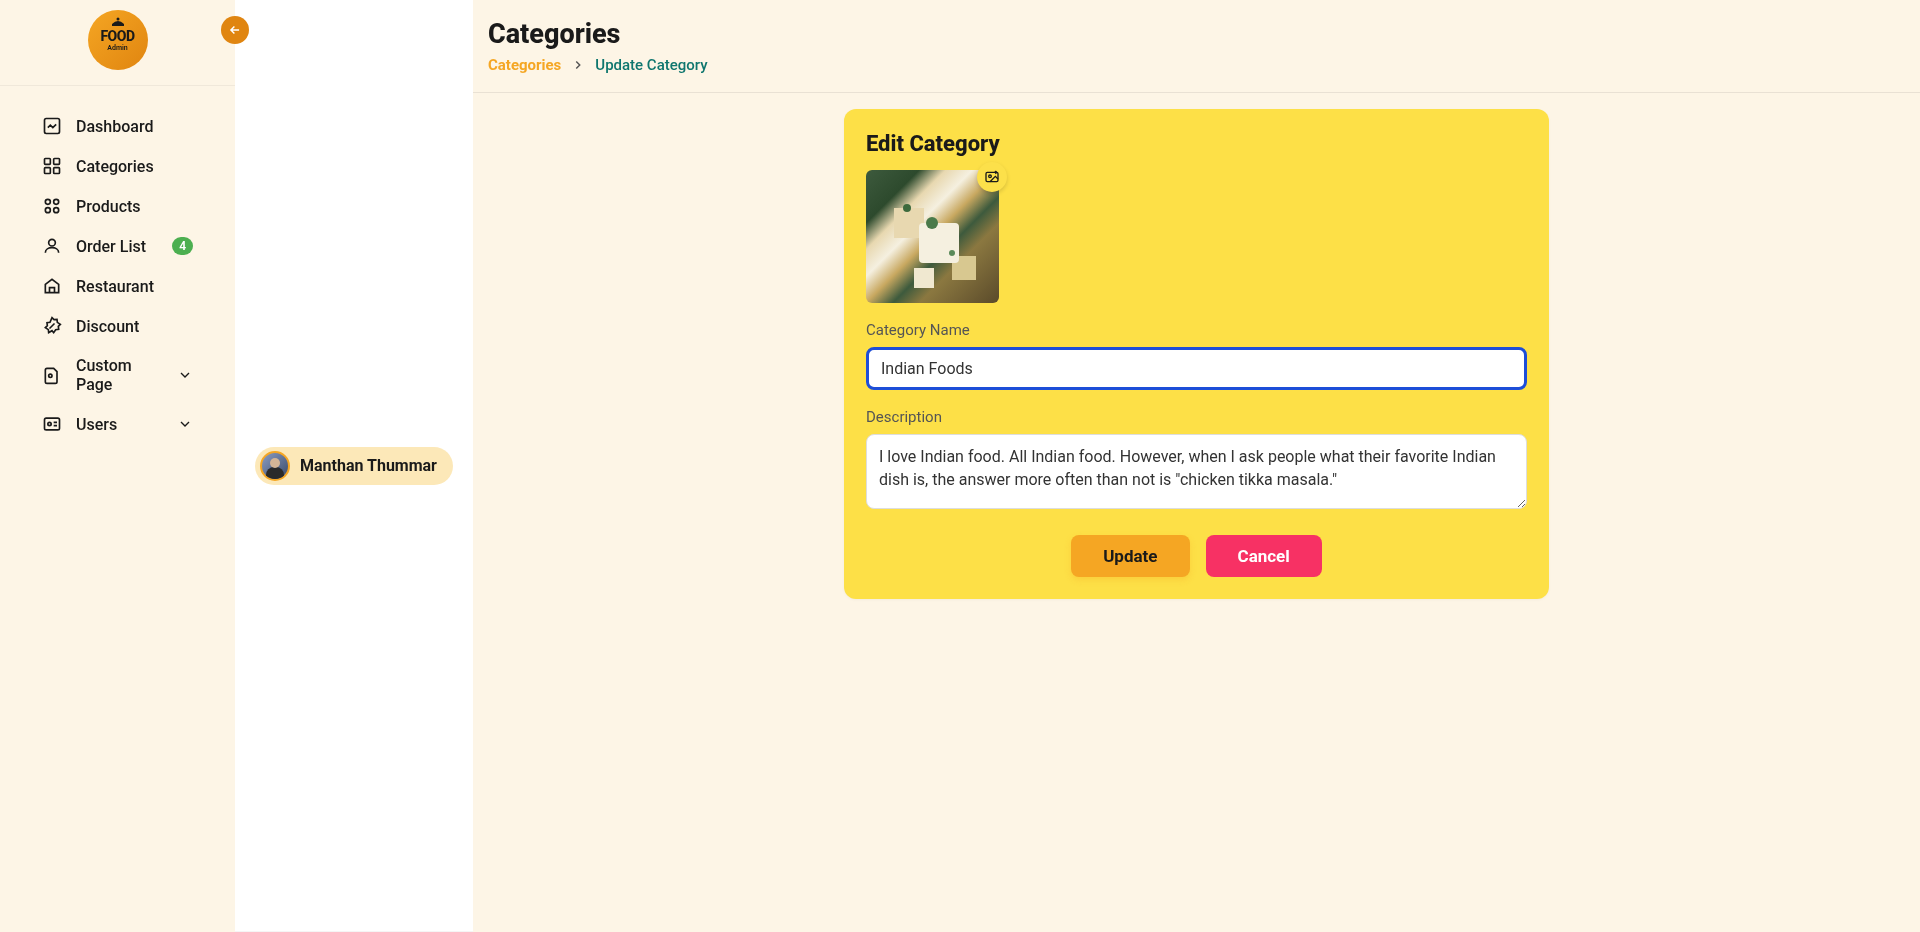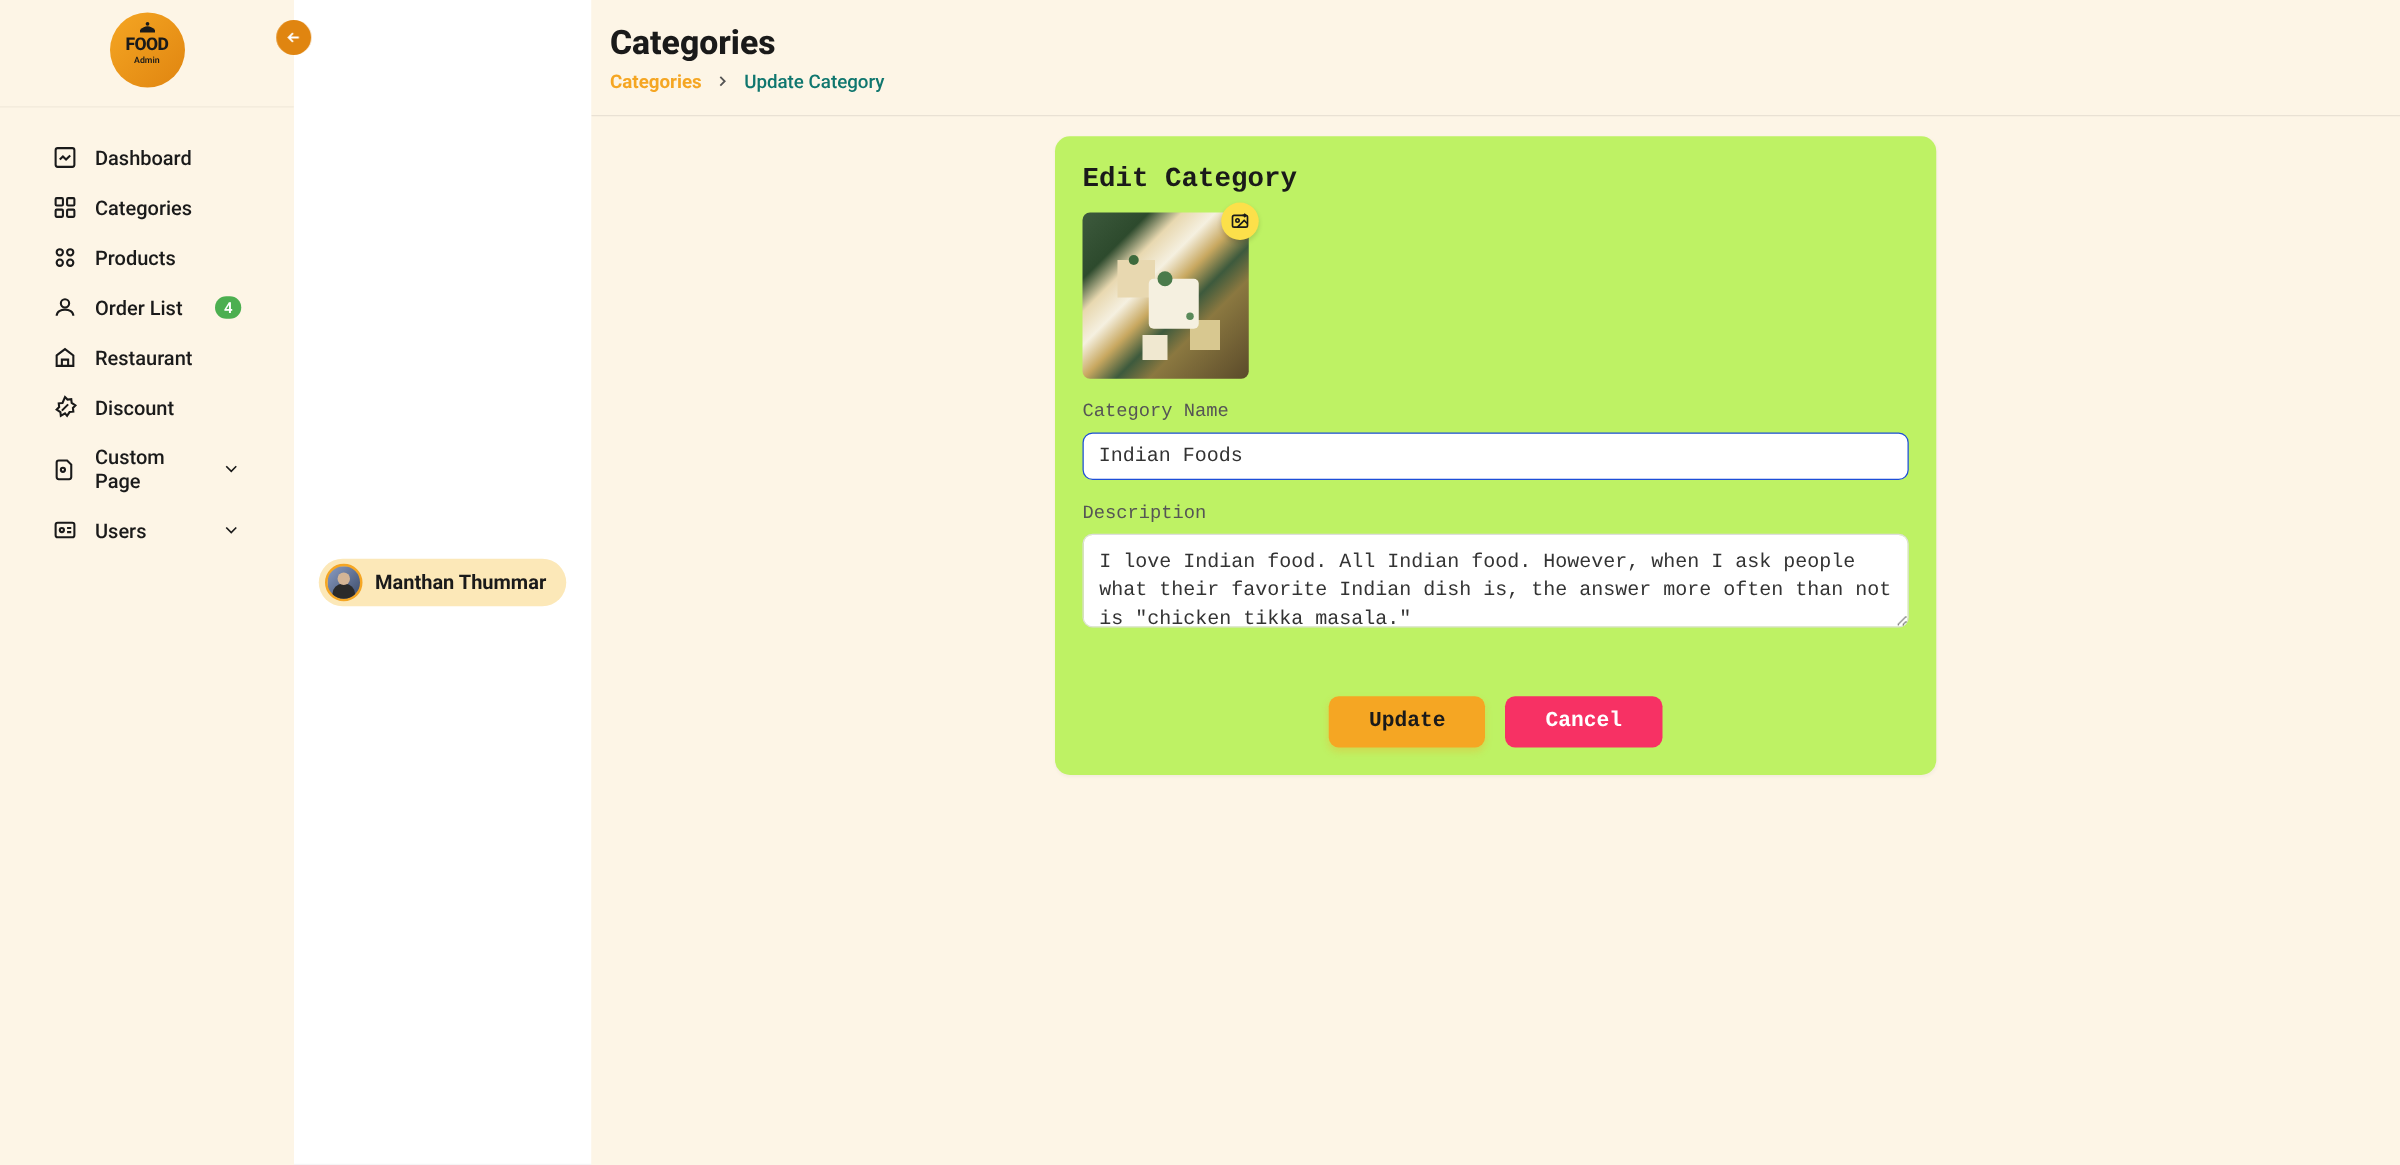--- a/index.html
+++ b/index.html
@@ -186,27 +186,26 @@
     .breadcrumb-link {
       color: #f5a623;
       font-weight: 700;
       cursor: pointer;
     }
     .breadcrumb-current {
       color: #0f766e;
       font-weight: 500;
     }
     .card {
-      background: #bef264;
+      background: #fde047;
       border-radius: 12px;
       padding: 22px;
       max-width: 705px;
       margin: 16px auto 0;
       box-shadow: 0 1px 3px rgba(0,0,0,0.04);
-      font-family: Liberation Mono, monospace;
     }
     .card-title {
       font-size: 22px;
       font-weight: 800;
       margin-bottom: 14px;
     }
     .field-label {
       font-size: 15px;
       color: #555;
       margin-bottom: 8px;
@@ -257,21 +256,21 @@
       background: #fce04a;
       display: flex;
       align-items: center;
       justify-content: center;
       cursor: pointer;
       box-shadow: 0 2px 4px rgba(0,0,0,0.15);
     }
     .input {
       width: 100%;
       padding: 9px 12px;
-      border: 1px solid #1d4ed8;
+      border: 3px solid #1d4ed8;
       border-radius: 8px;
       font-size: 16px;
       color: #333;
       font-family: inherit;
       margin-bottom: 18px;
     }
     .textarea {
       width: 100%;
       padding: 10px 12px;
       border: 1px solid #ddd;
@@ -290,21 +289,20 @@
       gap: 16px;
     }
     .btn {
       padding: 11px 32px;
       border-radius: 8px;
       font-size: 17px;
       font-weight: 700;
       cursor: pointer;
       border: none;
       font-family: inherit;
-      margin-top: 28px;
     }
     .btn-primary {
       background: #f5a623;
       color: #1a1a1a;
       box-shadow: 0 3px 6px rgba(245,166,35,0.3);
     }
     .btn-danger {
       background: #f73164;
       color: white;
     }

